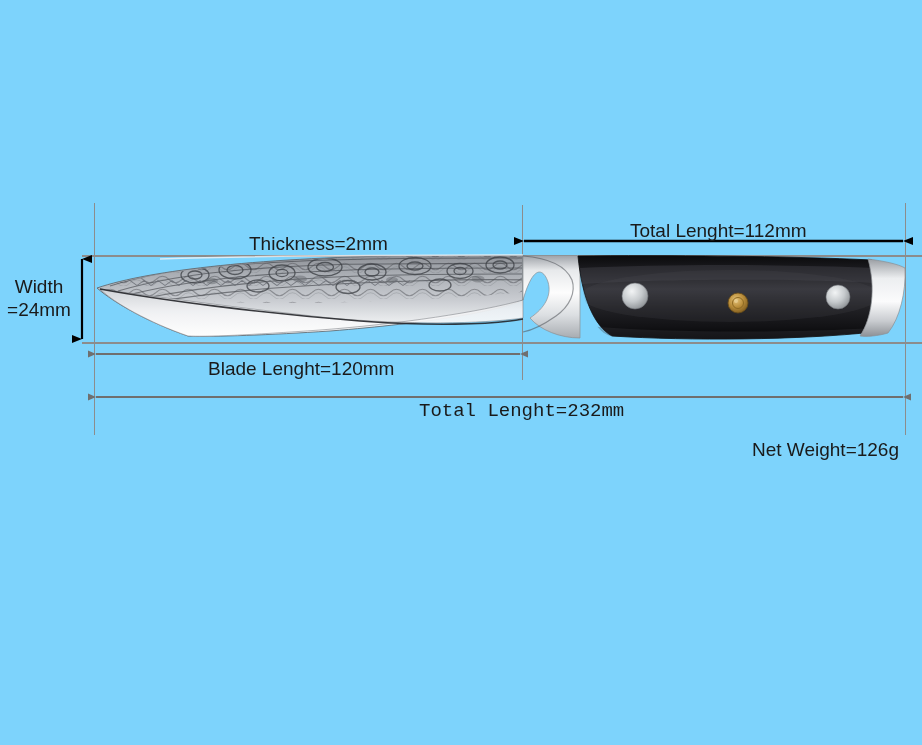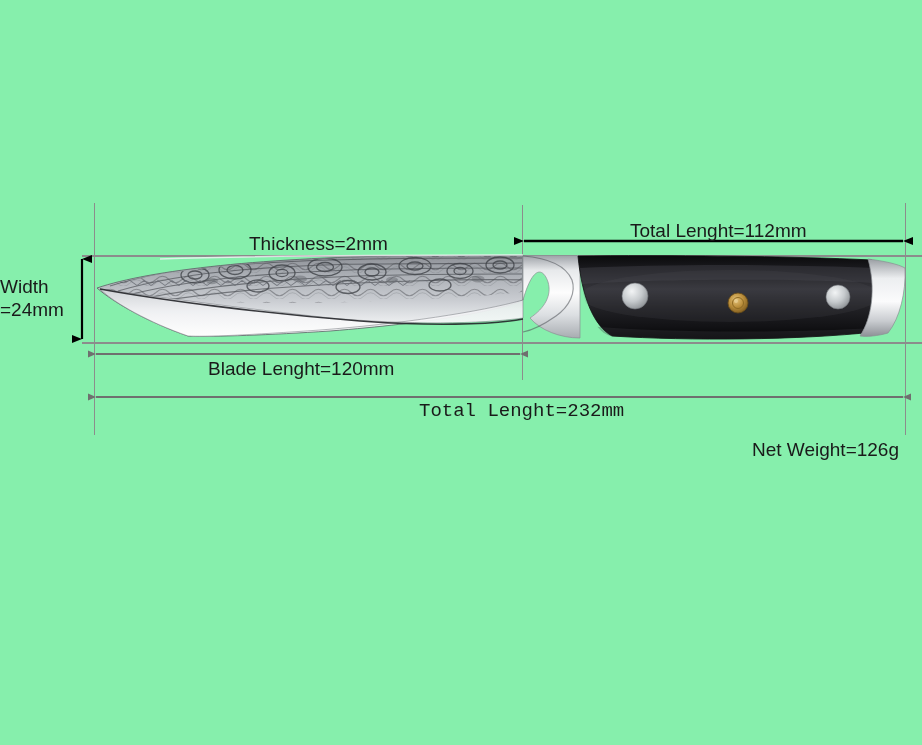--- a/index.html
+++ b/index.html
@@ -11,21 +11,21 @@
     width: 922px;
     height: 745px;
     font-family: "Liberation Sans", sans-serif;
     color: #000000;
     overflow: hidden;
   }
   #stage {
     position: relative;
     width: 922px;
     height: 745px;
-    background: #86efac;
+    background: #7dd3fc;
   }
 
   
   .vline {
     position: absolute;
     width: 1px;
     background: #8c8c8c;
   }
   .hline {
     position: absolute;
@@ -281,21 +281,21 @@
 
     <line x1="96" y1="354" x2="520" y2="354" stroke="#6f6f6f" stroke-width="2.2" marker-start="url(#ahGrayS)" marker-end="url(#ahGrayE)"></line>
 
     <line x1="96" y1="397" x2="903" y2="397" stroke="#6f6f6f" stroke-width="2.2" marker-start="url(#ahGrayS)" marker-end="url(#ahGrayE)"></line>
   </svg>
 
   <div class="label" style="left:249px; top:232px;">Thickness=2mm</div>
 
   <div class="label" style="left:630px; top:219px;">Total Lenght=112mm</div>
 
-  <div class="label multi" style="left:0px; top:275px; width:78px; text-align:left;">
+  <div class="label multi" style="left:0px; top:275px; width:78px; text-align:center;">
     <span>Width</span><br>
     <span>=24mm</span>
   </div>
 
   <div class="label" style="left:208px; top:357px;text-align:center;">Blade Lenght=120mm</div>
 
   <div class="label" style="left:419px; top:400px;font-family:Liberation Mono, monospace;">Total Lenght=232mm</div>
 
   <div class="label" style="left:752px; top:438px;">Net Weight=126g</div>
 

